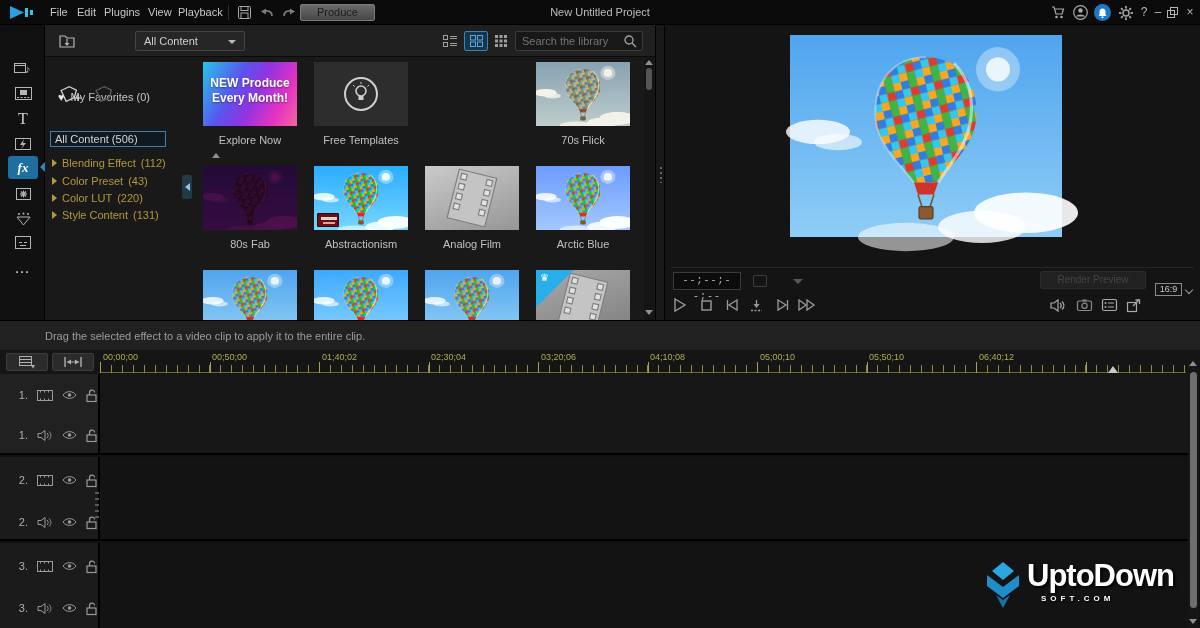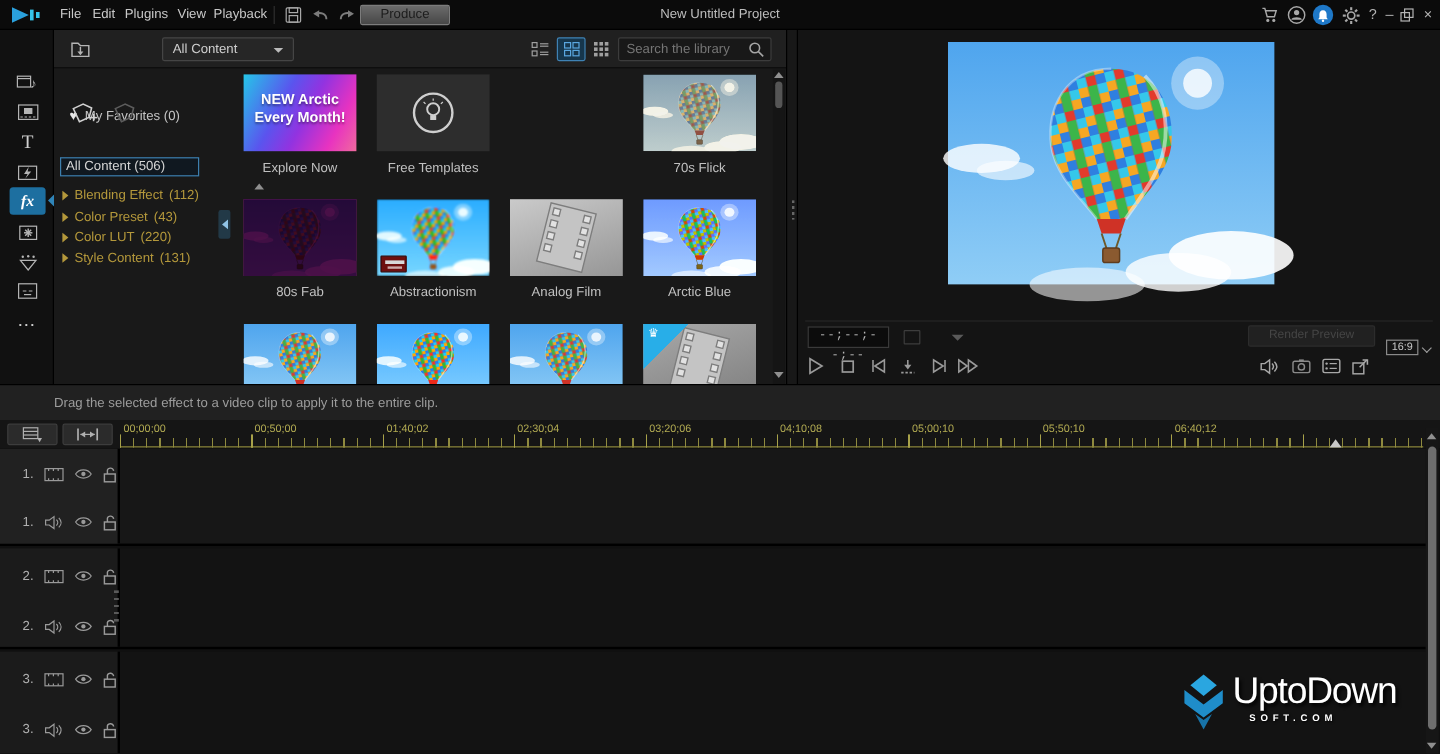--- a/index.html
+++ b/index.html
@@ -152,21 +152,21 @@
     background:repeating-linear-gradient(#5a5a5a 0 2px, transparent 2px 6px); }
 
   
   #tl-scroll { left:1188px; top:356px; width:11px; height:272px; background:#161616; }
   #tl-scroll .bar { position:absolute; left:2px; top:16px; width:7px; height:236px; background:#6e6e6e; border-radius:4px; }
   #tl-scroll .tri-up { position:absolute; left:1px; top:5px; }
   #tl-scroll .tri-down { position:absolute; left:1px; bottom:4px; }
 
   
   #watermark { left:983px; top:556px; width:210px; height:64px; }
-  #wm-text { position:absolute; left:44px; top:2px; color:#fff; font-size:31px; font-weight:normal; letter-spacing:-1px;
+  #wm-text { position:absolute; left:44px; top:2px; color:#fff; font-size:31px; font-weight:bold; letter-spacing:-1px;
     text-shadow:2px 2px 3px rgba(0,0,0,.9); }
   #wm-sub { position:absolute; left:58px; top:38px; color:#fff; font-size:8px; font-weight:bold; letter-spacing:4px;
     text-shadow:1px 1px 2px #000; }
 
   svg { overflow:visible; }
 </style>
 </head>
 <body>
 
 <svg width="0" height="0" style="position:absolute">
@@ -449,21 +449,21 @@
 
       <div id="grid-collapse">
           <span class="t"></span>
         </div>
 
       <div id="thumb-grid">
 
         <div class="thumb-cell" style="left:18px; top:4px">
           <div class="thumb" id="promo-tile">
             <div class="promo-txt">
-              <div>NEW Arctic</div>
+              <div>NEW Produce</div>
               <div>Every Month!</div>
             </div>
           </div>
           <div class="thumb-label">Explore Now</div>
         </div>
 
         <div class="thumb-cell" style="left:129px; top:4px">
           <div class="thumb" id="free-tile">
             <svg width="38" height="38">
               <circle cx="19" cy="19" r="16" fill="none" stroke="#cfcfcf" stroke-width="2"></circle>

